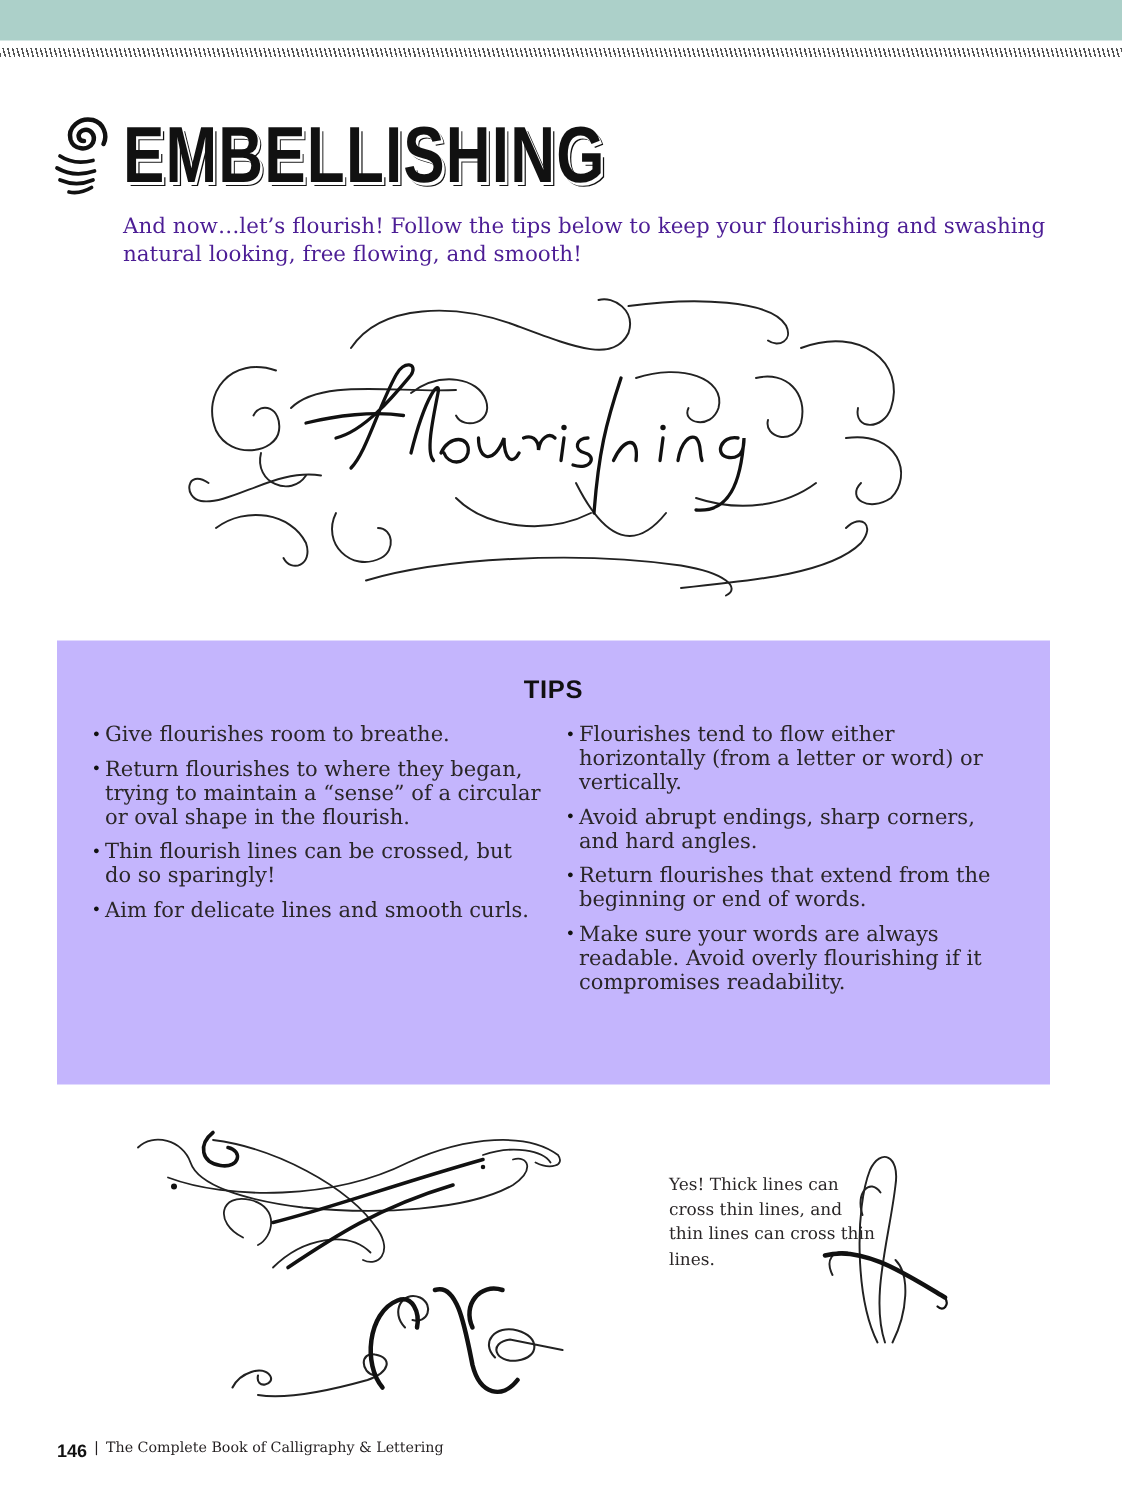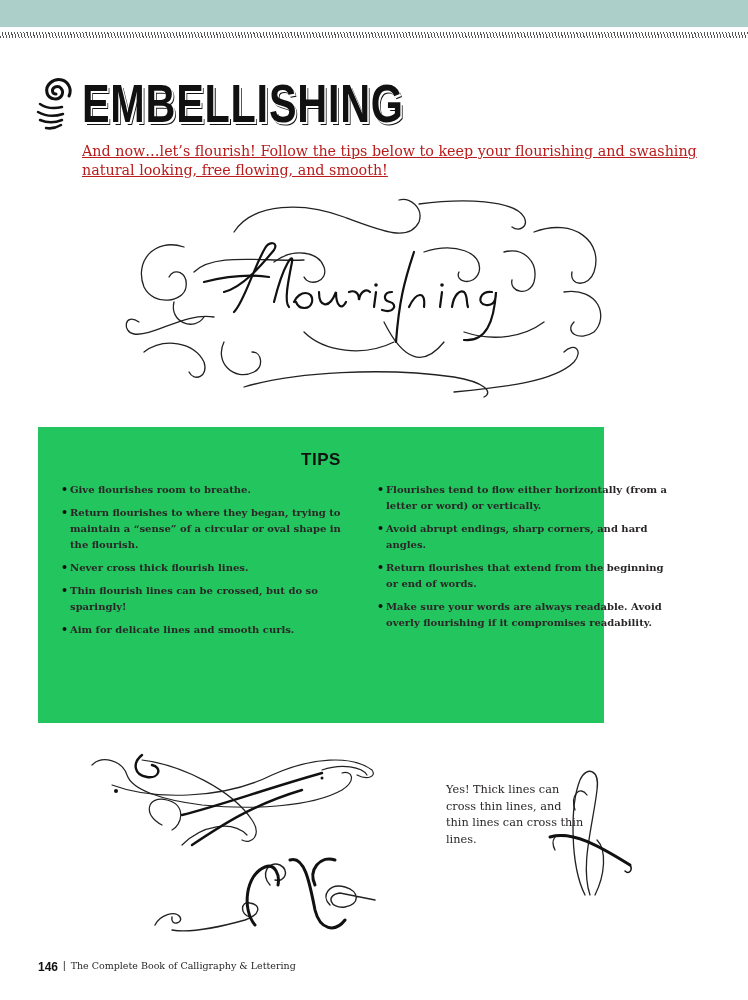--- a/index.html
+++ b/index.html
@@ -10,28 +10,28 @@
   .hatch { position: absolute; left: 0; top: 32px; width: 748px; height: 6px;
     background: repeating-linear-gradient(75deg, #555 0px, #555 1px, transparent 1px, transparent 3px); }
 
   .title-row { position: absolute; left: 34px; top: 74px; height: 60px; display: flex; align-items: center; }
   .title-icon { width: 44px; height: 60px; margin-right: 4px; }
   .title { font-family: "Liberation Sans", sans-serif; font-weight: 700; font-size: 53px;
     letter-spacing: 1px; color: #111; transform: scaleX(0.78); transform-origin: left center;
     text-shadow: 2px 2px 0 #fff, 3px 3px 0 #111; line-height: 60px; }
 
   .intro { position: absolute; left: 82px; top: 142px; width: 640px; font-size: 14.3px;
-    line-height: 19px; color: #b91c1c; text-decoration: underline; }
+    line-height: 19px; color: #4c1d95; }
 
   .hero { position: absolute; left: 124px; top: 192px; width: 490px; height: 210px; }
 
-  .tips-box { position: absolute; left: 38px; top: 427px; width: 566px; height: 296px; background: #22c55e; }
+  .tips-box { position: absolute; left: 38px; top: 427px; width: 662px; height: 296px; background: #c4b5fd; }
   .tips-heading { position: absolute; left: 0; width: 100%; top: 23px; text-align: center;
     font-family: "Liberation Sans", sans-serif; font-weight: 700; font-size: 17px; letter-spacing: 0.5px; color: #111; }
-  .tips-col { position: absolute; list-style: none; font-size: 10px; line-height: 16px; color: #2a2627; font-weight: bold; }
+  .tips-col { position: absolute; list-style: none; font-size: 14px; line-height: 16px; color: #2a2627; }
   .tips-col.left { left: 23px; top: 55px; width: 300px; }
   .tips-col.right { left: 339px; top: 55px; width: 300px; }
   .tips-col li { position: relative; padding-left: 9px; margin-bottom: 7px; }
   .tips-col li::before { content: "•"; position: absolute; left: 0; top: 0; font-size: 11px; color: #111; }
 
   .caption { position: absolute; left: 398px; top: 782px; width: 140px; font-size: 11.3px; line-height: 16.5px; color: #2a2627; margin-left: 48px; }
 
   .flourish-a { position: absolute; left: 82px; top: 745px; width: 300px; height: 110px; }
   .flourish-b { position: absolute; left: 150px; top: 855px; width: 230px; height: 80px; }
   .flourish-c { position: absolute; left: 545px; top: 765px; width: 90px; height: 135px; }
@@ -99,21 +99,20 @@
     <circle cx="252" cy="93" r="1.8"></circle>
     <circle cx="318" cy="93" r="1.8"></circle>
   </g>
 </svg>
 
 <section class="tips-box">
   <h2 class="tips-heading">TIPS</h2>
   <ul class="tips-col left">
     <li>Give flourishes room to breathe.</li>
     <li>Return flourishes to where they began, trying to maintain a “sense” of a circular or oval shape in the flourish.</li>
-    <li>Never cross thick flourish lines.</li>
     <li>Thin flourish lines can be crossed, but do so sparingly!</li>
     <li>Aim for delicate lines and smooth curls.</li>
   </ul>
   <ul class="tips-col right">
     <li>Flourishes tend to flow either horizontally (from a letter or word) or vertically.</li>
     <li>Avoid abrupt endings, sharp corners, and hard angles.</li>
     <li>Return flourishes that extend from the beginning or end of words.</li>
     <li>Make sure your words are always readable. Avoid overly flourishing if it compromises readability.</li>
   </ul>
 </section>

